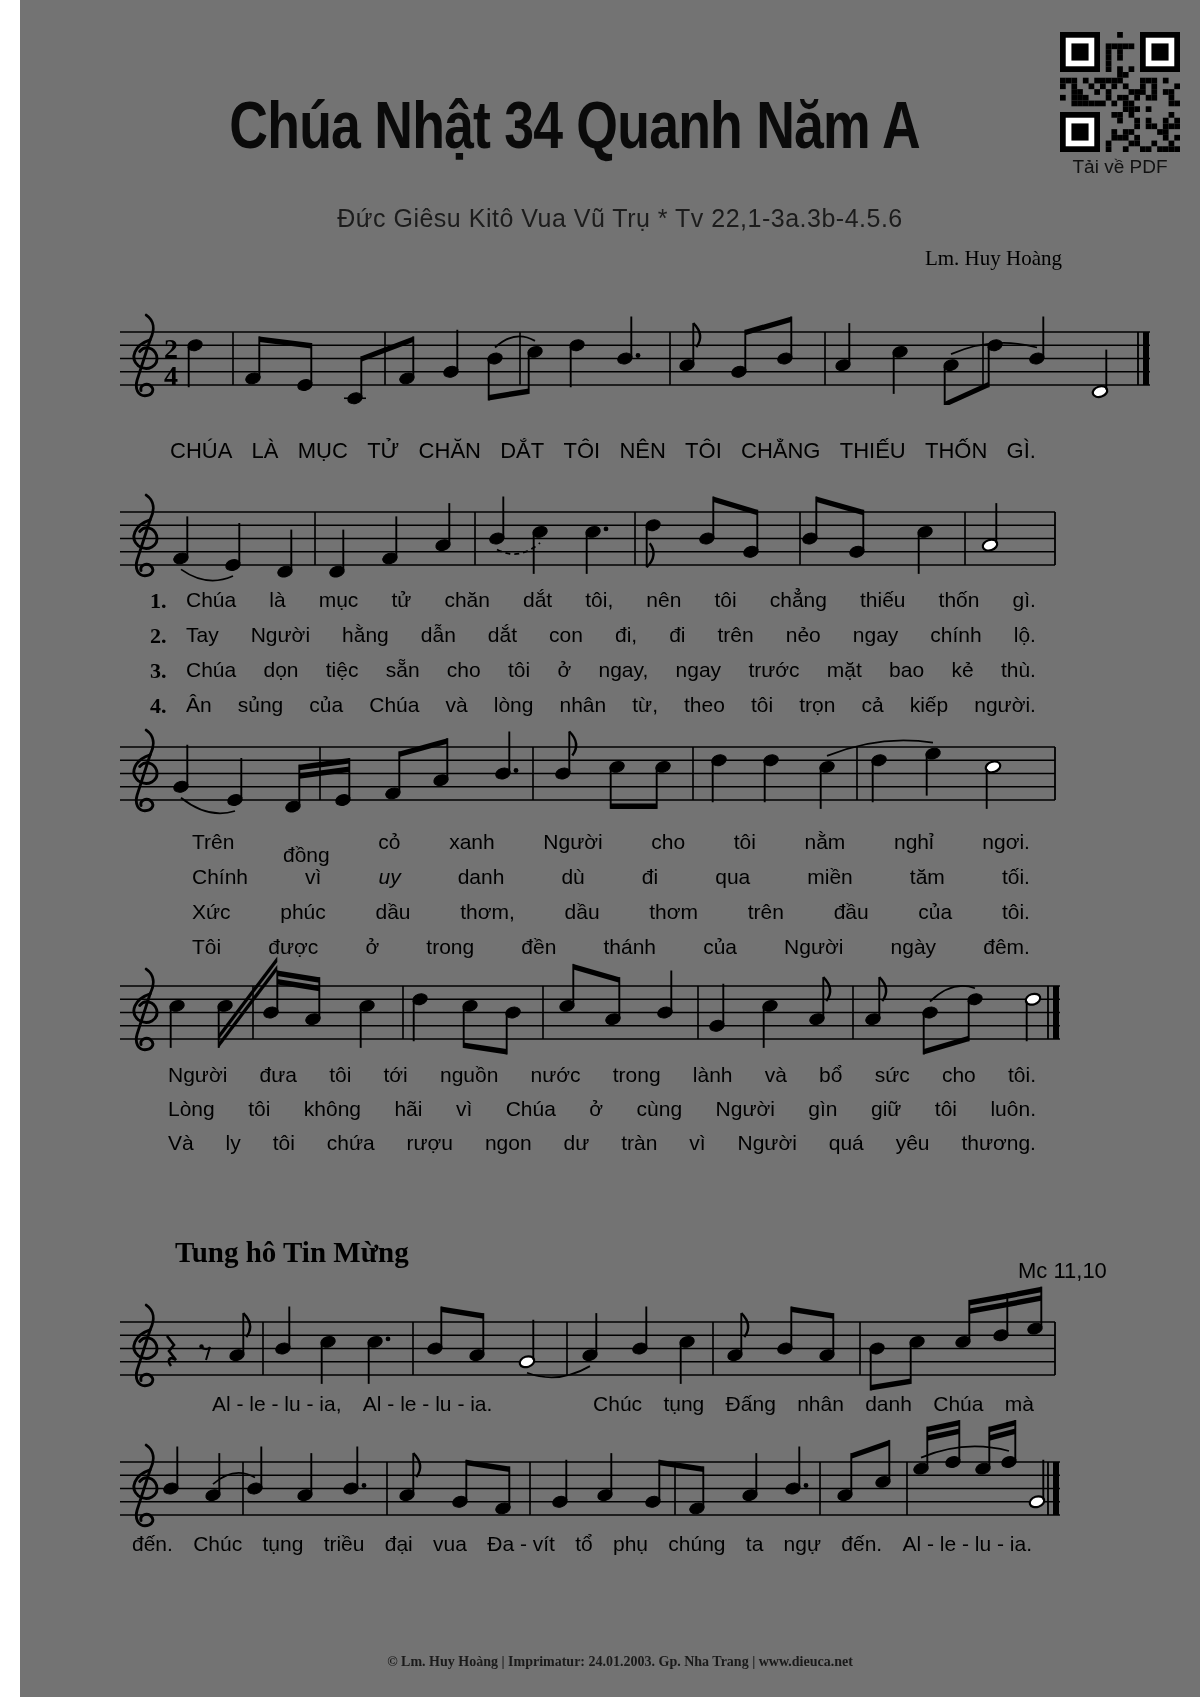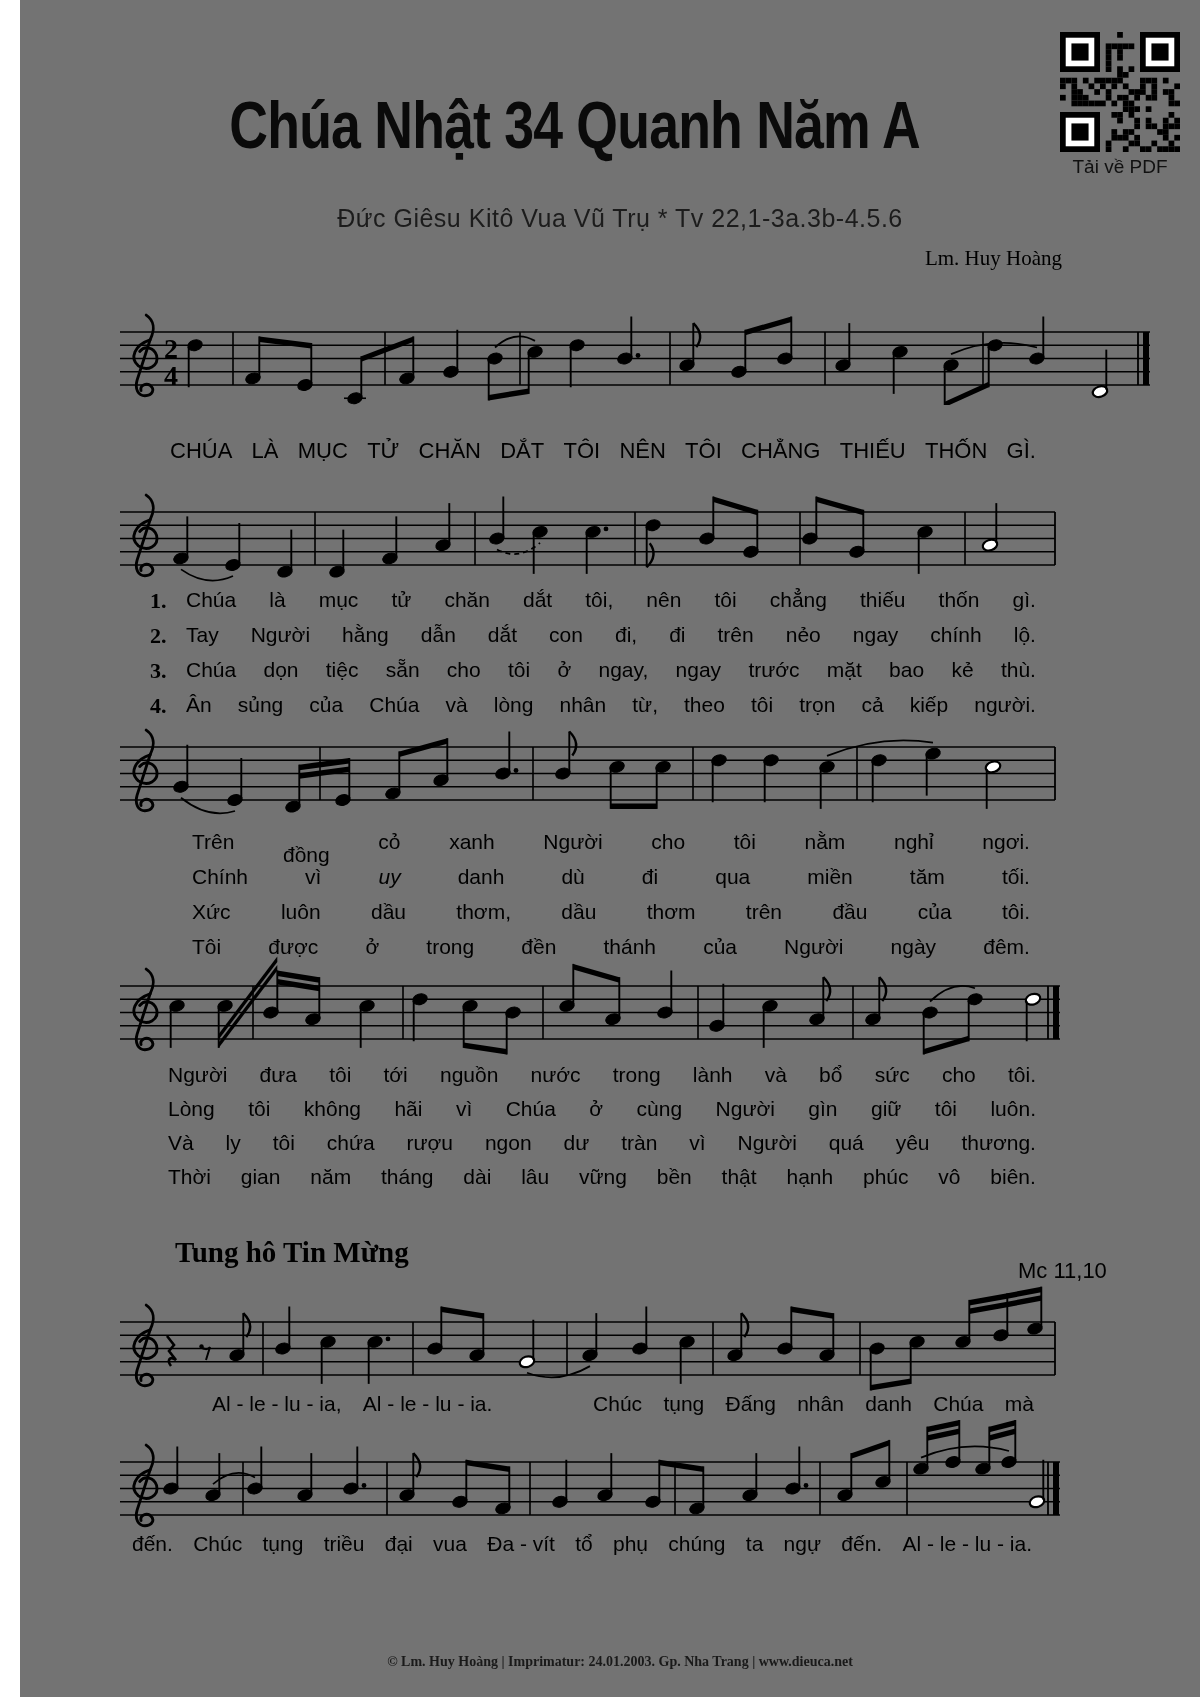--- a/index.html
+++ b/index.html
@@ -468,21 +468,21 @@
       <span class="word">danh</span>
       <span class="word">dù</span>
       <span class="word">đi</span>
       <span class="word">qua</span>
       <span class="word">miền</span>
       <span class="word">tăm</span>
       <span class="word">tối.</span>
     </div>
   <div class="lyrics b2" id="b2l3">
       <span class="word">Xức</span>
-      <span class="word">luôn</span>
+      <span class="word">phúc</span>
       <span class="word">dầu</span>
       <span class="word">thơm,</span>
       <span class="word">dầu</span>
       <span class="word">thơm</span>
       <span class="word">trên</span>
       <span class="word">đầu</span>
       <span class="word">của</span>
       <span class="word">tôi.</span>
     </div>
   <div class="lyrics b2" id="b2l4">
@@ -600,35 +600,20 @@
       <span class="word">chứa</span>
       <span class="word">rượu</span>
       <span class="word">ngon</span>
       <span class="word">dư</span>
       <span class="word">tràn</span>
       <span class="word">vì</span>
       <span class="word">Người</span>
       <span class="word">quá</span>
       <span class="word">yêu</span>
       <span class="word">thương.</span>
-    </div>
-  <div class="lyrics b3" id="b3l4">
-      <span class="word">Thời</span>
-      <span class="word">gian</span>
-      <span class="word">năm</span>
-      <span class="word">tháng</span>
-      <span class="word">dài</span>
-      <span class="word">lâu</span>
-      <span class="word">vững</span>
-      <span class="word">bền</span>
-      <span class="word">thật</span>
-      <span class="word">hạnh</span>
-      <span class="word">phúc</span>
-      <span class="word">vô</span>
-      <span class="word">biên.</span>
     </div>
 
   <div class="section-heading">Tung hô Tin Mừng</div>
   <div class="scripture-ref">Mc 11,10</div>
 
   <svg class="staff" id="staff5" viewBox="0 0 1060 115">
       <line x1="5" y1="42" x2="940" y2="42" stroke="#000" stroke-width="1.4"></line>
       <line x1="5" y1="55.25" x2="940" y2="55.25" stroke="#000" stroke-width="1.4"></line>
       <line x1="5" y1="68.5" x2="940" y2="68.5" stroke="#000" stroke-width="1.4"></line>
       <line x1="5" y1="81.75" x2="940" y2="81.75" stroke="#000" stroke-width="1.4"></line>

